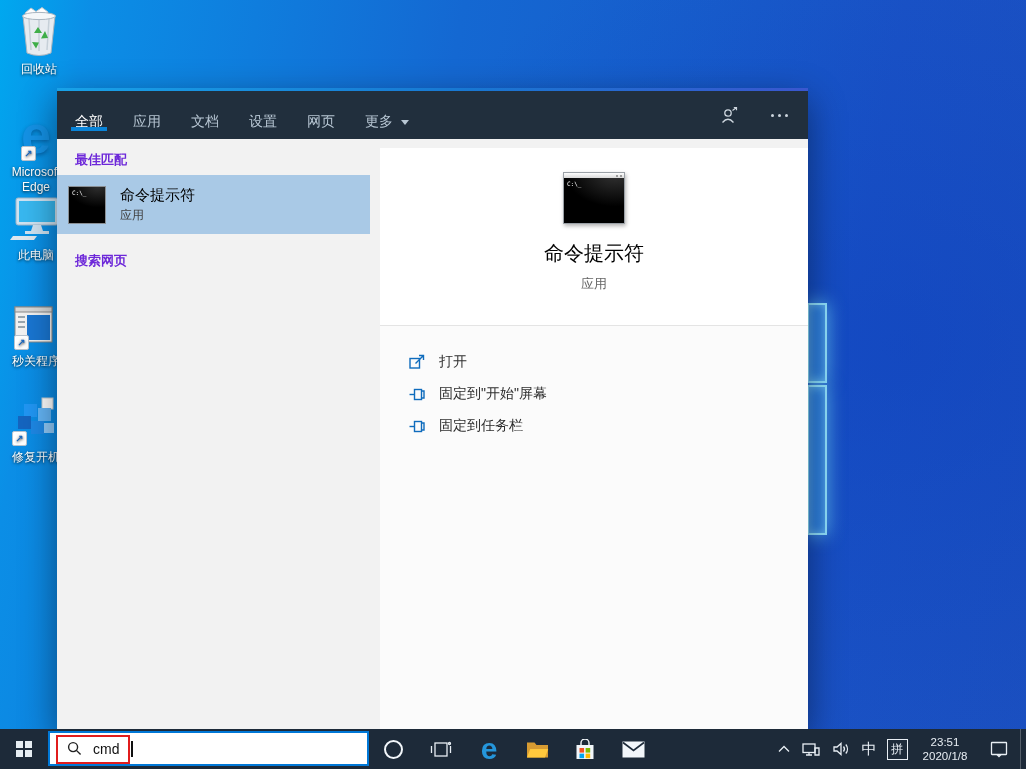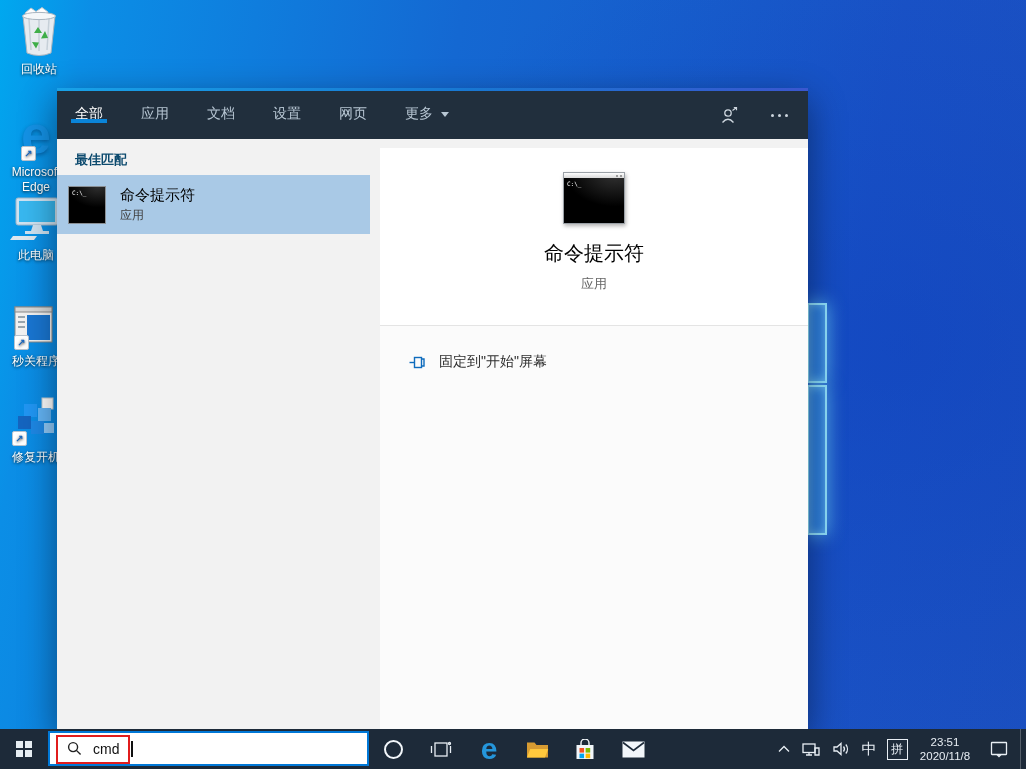--- a/index.html
+++ b/index.html
@@ -31,34 +31,34 @@
   .sc-badge{position:absolute;left:0;bottom:1px;width:13px;height:13px;background:#fff;
     border:1px solid #b9c4cf;border-radius:2px;display:flex;align-items:center;justify-content:center;
     font-size:10px;color:#1565c0;font-weight:700;}
   
   #panel{position:absolute;left:57px;top:88px;width:751px;height:641px;z-index:5;
          display:flex;flex-direction:column;box-shadow:0 12px 34px rgba(0,0,0,.45);}
   #panel-header{height:51px;background:#212f3d;position:relative;flex:0 0 auto;
     display:flex;align-items:stretch;}
   #panel-header::before{content:"";position:absolute;left:0;top:0;right:0;height:3px;
     background:linear-gradient(90deg,#18a2e8 0%,#1877d2 55%,#3a57cf 100%);}
-  #tabs{display:flex;gap:38px;padding:17px 0 0 18px;align-items:flex-start;}
+  #tabs{display:flex;gap:30px;padding:17px 0 0 18px;align-items:center;}
   .tab{display:flex;align-items:center;font-size:14px;color:#b8c7d4;position:relative;cursor:pointer;}
   .tab.selected{color:#fff;}
   .tab.selected::after{content:"";position:absolute;left:-4px;right:-4px;bottom:0;height:4px;background:#0a84d8;}
   .caret-down{width:0;height:0;border-left:4.5px solid transparent;border-right:4.5px solid transparent;
     border-top:5px solid #b8c7d4;margin-left:8px;}
   #header-right{position:absolute;right:16px;top:3px;bottom:0;display:flex;align-items:center;gap:24px;}
   .hdr-ic{display:flex;align-items:center;justify-content:center;width:26px;height:26px;cursor:pointer;}
   .dots{display:flex;gap:4px;}
   .dots i{width:3px;height:3px;border-radius:50%;background:#cdd6de;}
   #panel-body{flex:1;display:flex;min-height:0;}
   
   #left-list{width:313px;background:#f2f2f2;flex:0 0 auto;}
-  .list-header{padding:12px 0 6px 18px;font-size:13px;font-weight:700;color:#0c4a6e;}
+  .list-header{padding:12px 0 6px 18px;font-size:13px;font-weight:700;color:#6d28d9;}
   .list-header.second{padding-top:18px;}
   #best-item{height:59px;background:#a9c9e6;display:flex;align-items:center;padding-left:11px;gap:14px;cursor:pointer;}
   .term-icon-sm{width:38px;height:38px;box-sizing:border-box;border:1px solid #8a8f94;
     background:radial-gradient(50px 34px at 80% 0%,#2e2e2e 0%,#000 60%);
     color:#fff;font-family:"DejaVu Sans Mono","Liberation Mono",monospace;font-size:6px;
     padding:2px 0 0 3px;flex:0 0 auto;}
   .bm-title{font-size:15px;color:#000;line-height:1.3;}
   .bm-sub{font-size:12px;color:#3f3f3f;margin-top:2px;}
   #web-item{height:42px;display:flex;align-items:center;padding-left:22px;gap:15px;cursor:pointer;}
   #web-item .q{font-size:14px;color:#111;}
@@ -226,42 +226,58 @@
   <div id="panel-body">
     <div id="left-list">
       <div class="list-header">最佳匹配</div>
       <div id="best-item">
         <div class="term-icon-sm">C:\_</div>
         <div>
           <div class="bm-title">命令提示符</div>
           <div class="bm-sub">应用</div>
         </div>
       </div>
+      <div class="list-header second">搜索网页</div>
     </div>
 
     <div id="right-pane">
       <div id="preview-card">
         <div class="term-icon-lg">
           <div class="term-bar">
               <i></i>
               <i></i>
             </div>
           <div class="term-body">C:\_</div>
         </div>
         <div id="preview-title">命令提示符</div>
         <div id="preview-sub">应用</div>
       </div>
       <div id="actions">
         <div class="action-row">
           <svg class="aic" viewBox="0 0 18 18">
+            <rect x="2" y="5.5" width="9.5" height="9.5"></rect>
+            <path d="M7.5 10.5 L15.5 2.5 M11 2.5 h4.5 v4.5"></path>
+          </svg>
+          <span>打开</span>
+        </div>
+        <div class="action-row">
+          <svg class="aic" viewBox="0 0 18 18">
             <path d="M1.5 9.5 h4.5"></path>
             <rect x="6.5" y="4.5" width="7" height="10"></rect>
             <path d="M13.5 6 h2.5 v7 h-2.5"></path>
           </svg>
           <span>固定到"开始"屏幕</span>
+        </div>
+        <div class="action-row">
+          <svg class="aic" viewBox="0 0 18 18">
+            <path d="M1.5 9.5 h4.5"></path>
+            <rect x="6.5" y="4.5" width="7" height="10"></rect>
+            <path d="M13.5 6 h2.5 v7 h-2.5"></path>
+          </svg>
+          <span>固定到任务栏</span>
         </div>
       </div>
     </div>
   </div>
 </div>
 
 <div id="taskbar">
   <div class="tb-btn" id="start-btn">
     <div class="grid">
         <i></i>
@@ -336,21 +352,21 @@
       </svg>
     </div>
     <div class="tray-item" id="tray-lang">
       <span>中</span>
     </div>
     <div class="tray-item" id="tray-ime">
       <div class="box">拼</div>
     </div>
     <div class="tray-item" id="tray-clock">
       <div>23:51</div>
-      <div>2020/11/8</div>
+      <div>2020/1/8</div>
     </div>
     <div class="tray-item" id="tray-action">
       <svg class="wic" width="18" height="17" viewBox="0 0 18 17">
         <rect x="1.5" y="1.5" width="15" height="12" rx="0.5"></rect>
         <polyline points="7,13.5 9,15.5 11,13.5"></polyline>
       </svg>
     </div>
     <div class="tray-item" id="show-desktop"></div>
   </div>
 </div>

